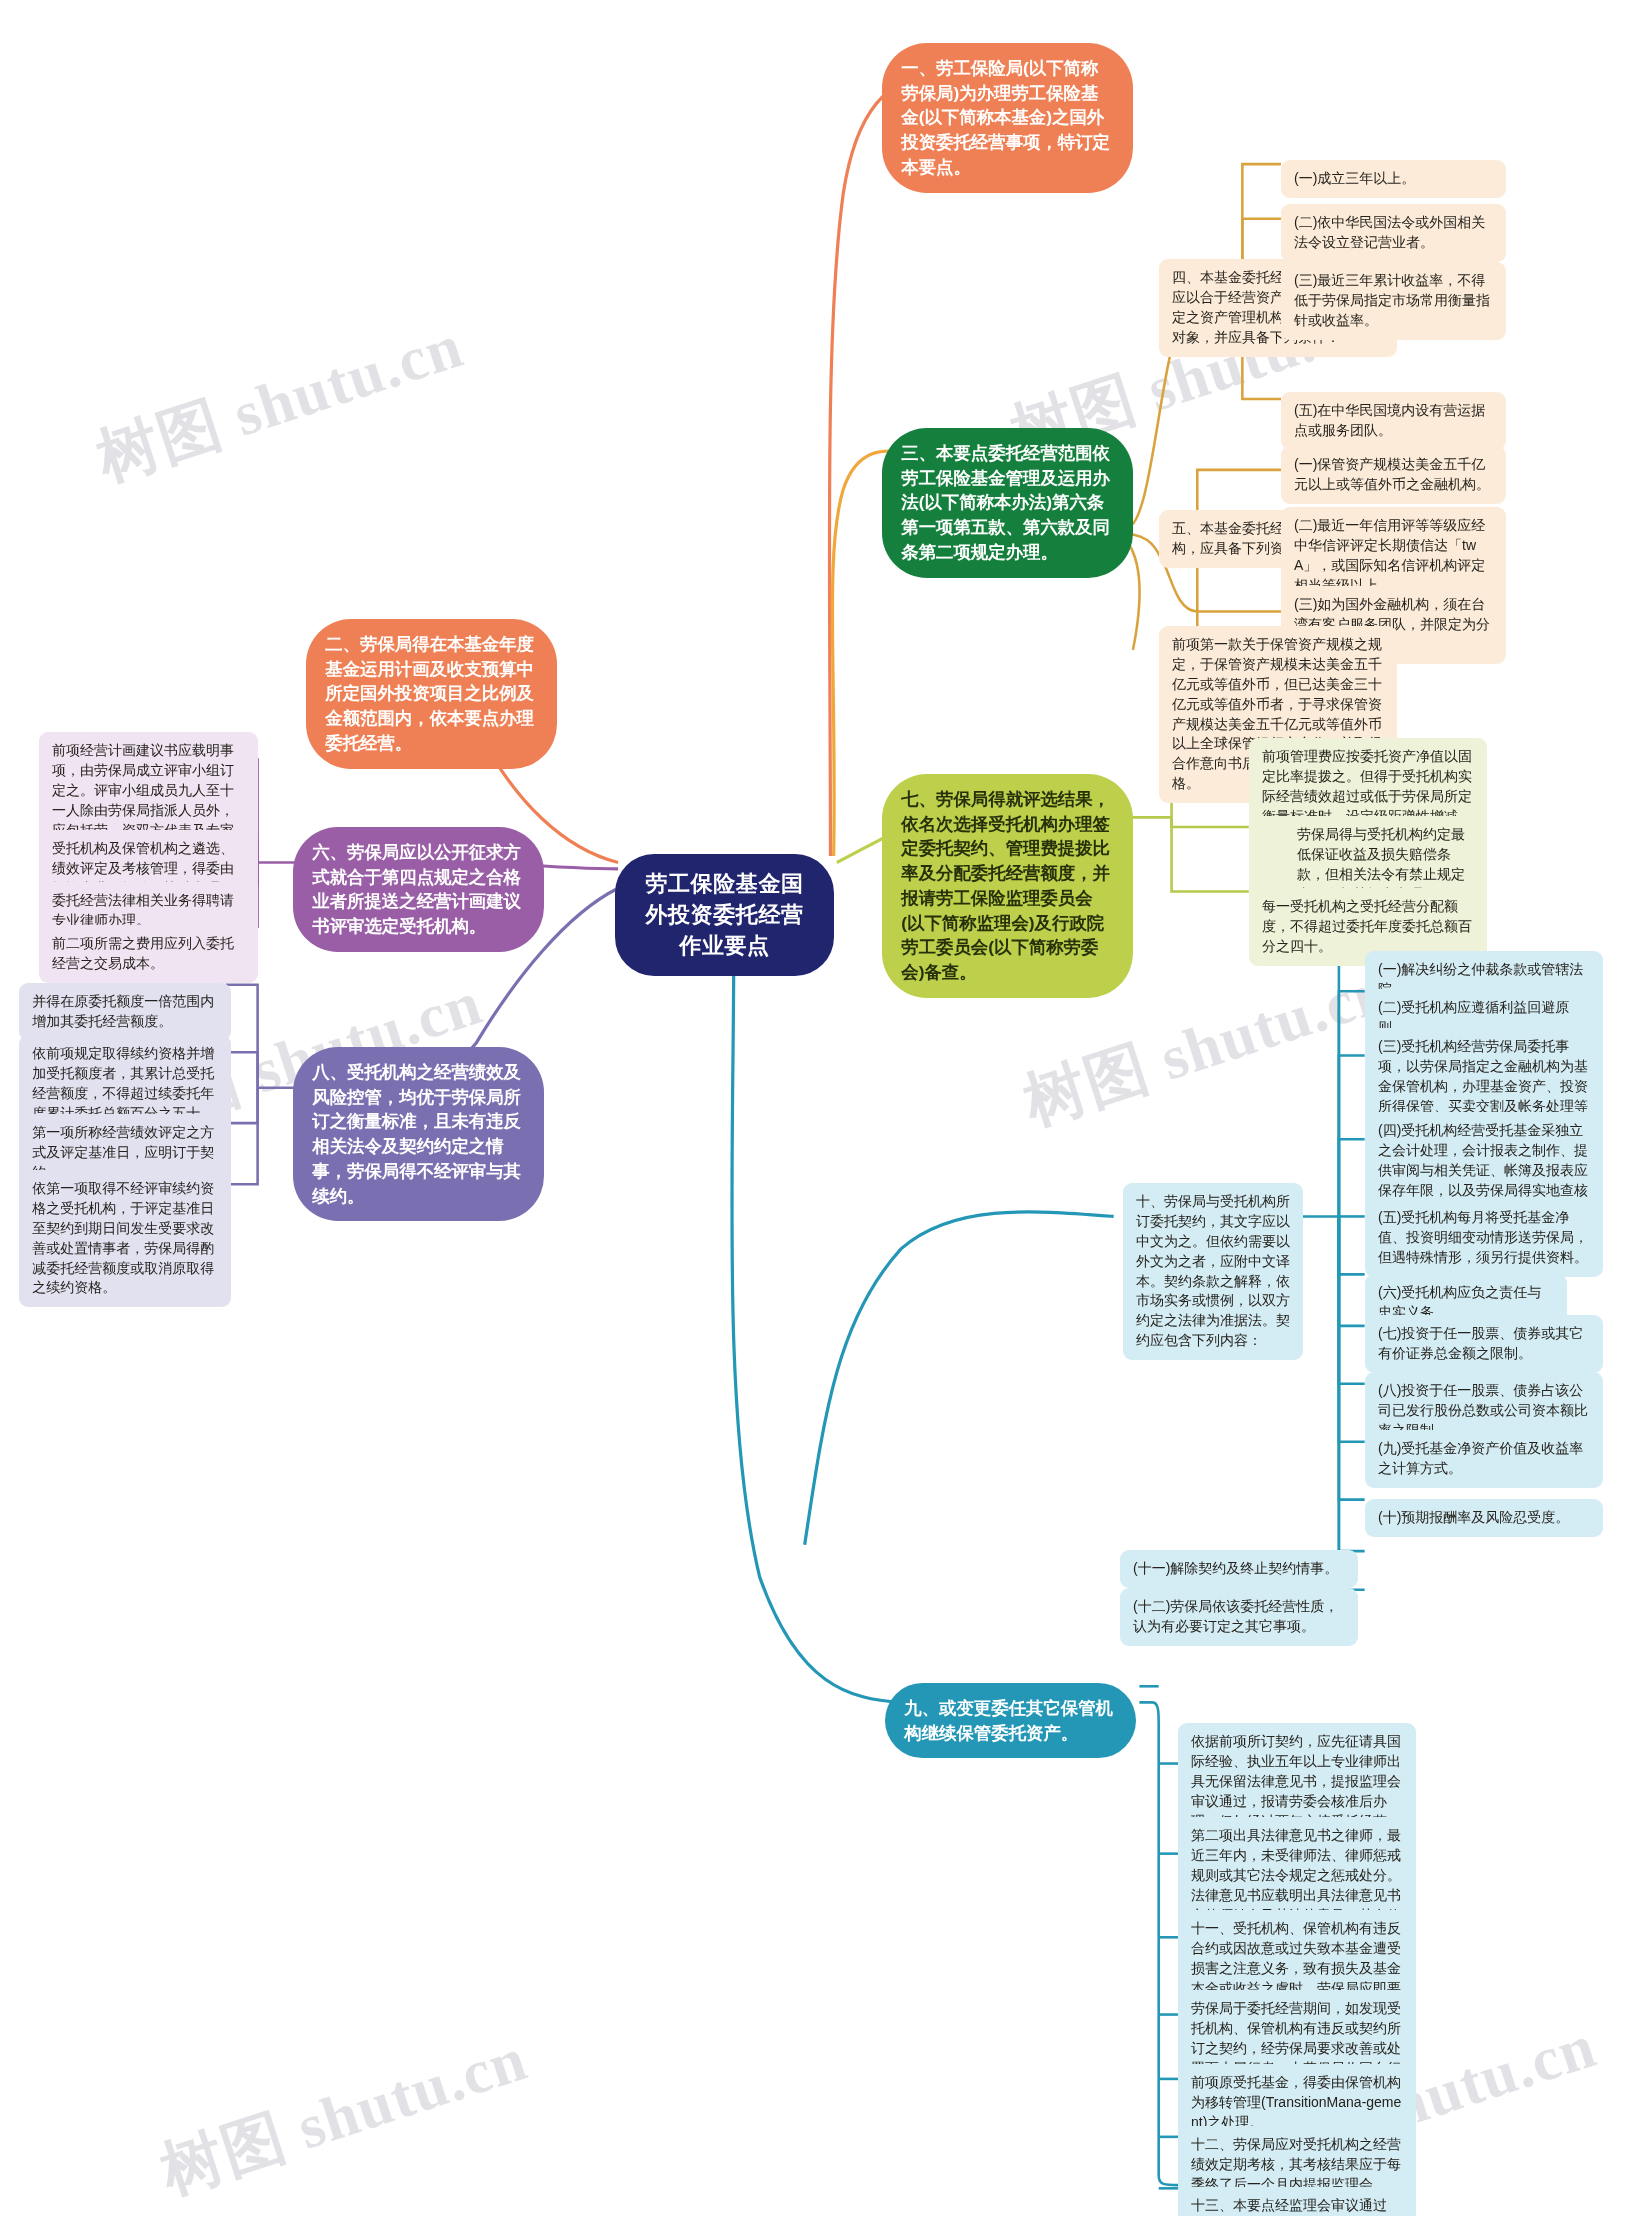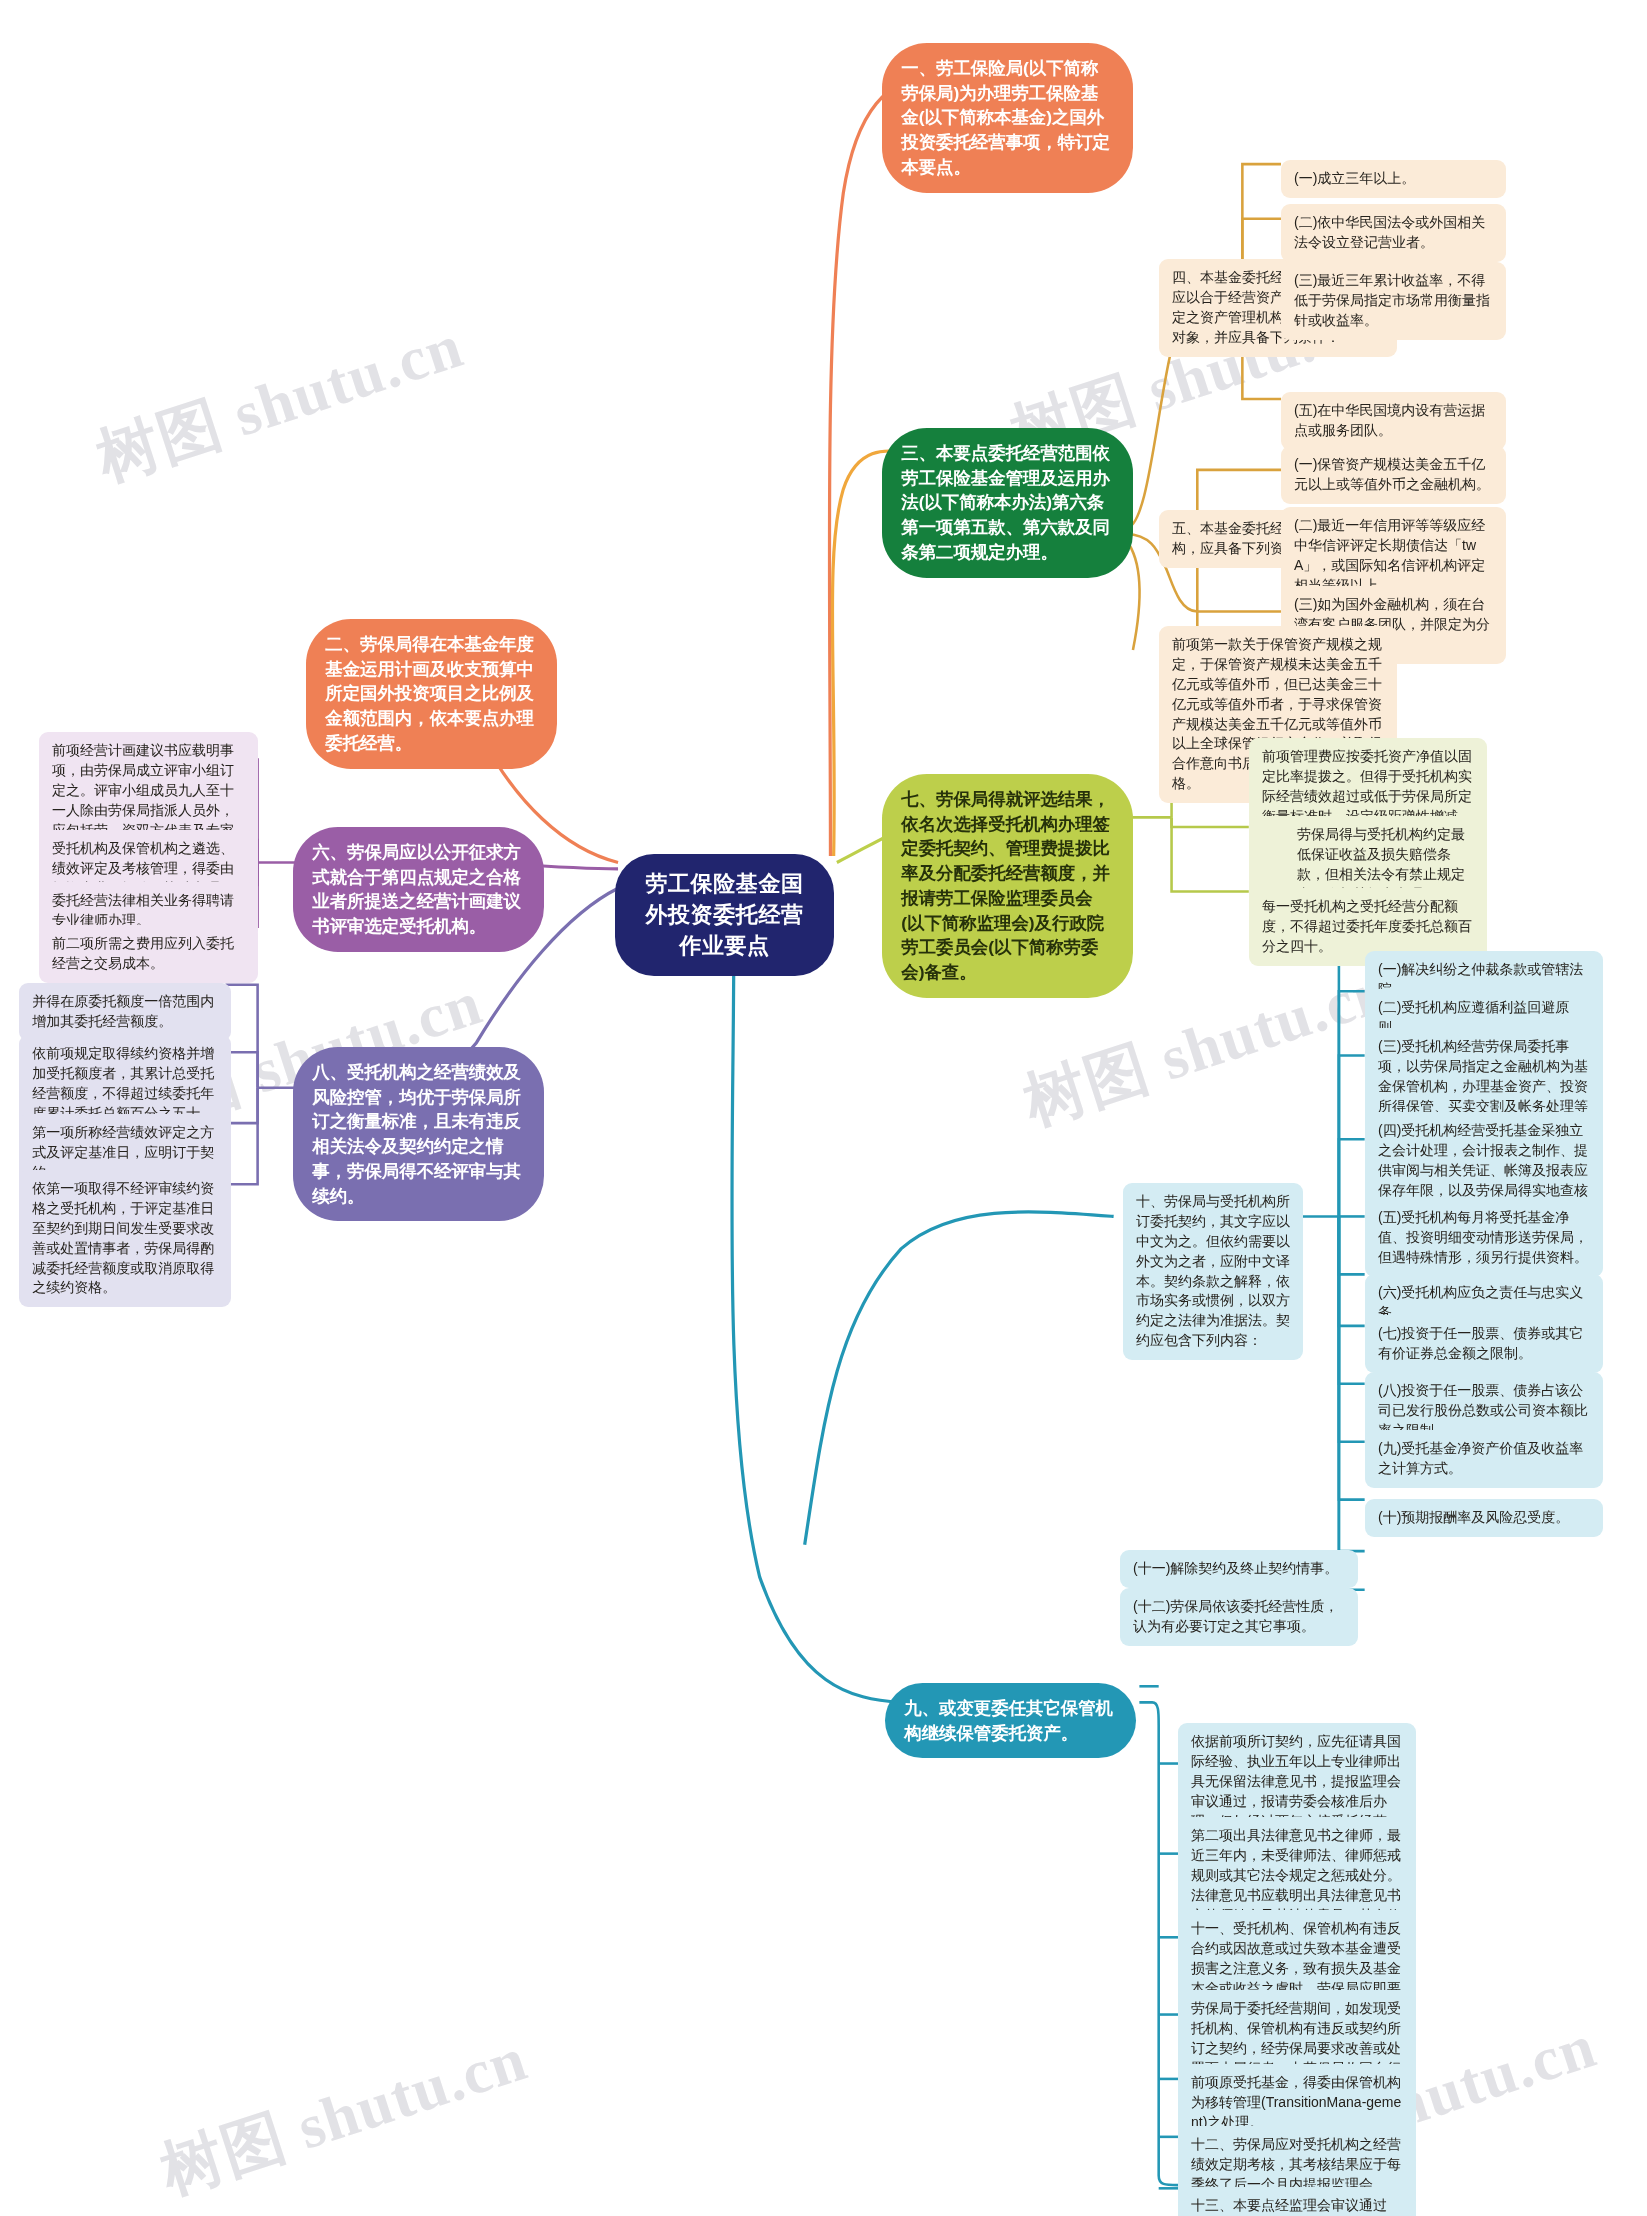--- a/index.html
+++ b/index.html
@@ -209,21 +209,21 @@
 
   <div class="node lvl1 teal" style="left:885px; top:1672px; width:251px;">九、或变更委任其它保管机构继续保管委托资产。</div>
 
   <div class="node lvl2 ice" style="left:1123px; top:1172px; width:180px;">十、劳保局与受托机构所订委托契约，其文字应以中文为之。但依约需要以外文为之者，应附中文译本。契约条款之解释，依市场实务或惯例，以双方约定之法律为准据法。契约应包含下列内容：</div>
 
   <div class="node lvl2 ice" style="left:1365px; top:940px; width:238px;">(一)解决纠纷之仲裁条款或管辖法院。</div>
   <div class="node lvl2 ice" style="left:1365px; top:978px; width:238px;">(二)受托机构应遵循利益回避原则。</div>
   <div class="node lvl2 ice" style="left:1365px; top:1017px; width:238px;">(三)受托机构经营劳保局委托事项，以劳保局指定之金融机构为基金保管机构，办理基金资产、投资所得保管、买卖交割及帐务处理等事宜。</div>
   <div class="node lvl2 ice" style="left:1365px; top:1101px; width:238px;">(四)受托机构经营受托基金采独立之会计处理，会计报表之制作、提供审阅与相关凭证、帐簿及报表应保存年限，以及劳保局得实地查核事项。</div>
   <div class="node lvl2 ice" style="left:1365px; top:1188px; width:238px;">(五)受托机构每月将受托基金净值、投资明细变动情形送劳保局，但遇特殊情形，须另行提供资料。</div>
-  <div class="node lvl2 ice" style="left:1365px; top:1263px; width:238px;">(六)受托机构应负之责任与忠实义务。</div>
+  <div class="node lvl2 ice" style="left:1365px; top:1263px; width:202px;">(六)受托机构应负之责任与忠实义务。</div>
   <div class="node lvl2 ice" style="left:1365px; top:1304px; width:238px;">(七)投资于任一股票、债券或其它有价证券总金额之限制。</div>
   <div class="node lvl2 ice" style="left:1365px; top:1361px; width:238px;">(八)投资于任一股票、债券占该公司已发行股份总数或公司资本额比率之限制。</div>
   <div class="node lvl2 ice" style="left:1365px; top:1419px; width:238px;">(九)受托基金净资产价值及收益率之计算方式。</div>
   <div class="node lvl2 ice" style="left:1365px; top:1488px; width:238px;">(十)预期报酬率及风险忍受度。</div>
   <div class="node lvl2 ice" style="left:1120px; top:1539px; width:238px;">(十一)解除契约及终止契约情事。</div>
   <div class="node lvl2 ice" style="left:1120px; top:1577px; width:238px;">(十二)劳保局依该委托经营性质，认为有必要订定之其它事项。</div>
 
   <div class="node lvl2 ice" style="left:1178px; top:1712px; width:238px;">依据前项所订契约，应先征请具国际经验、执业五年以上专业律师出具无保留法律意见书，提报监理会审议通过，报请劳委会核准后办理。但如经过两年之接受托经营，契约修正稿签约公告，得不再征请专业律师出具法律意见书。</div>
   <div class="node lvl2 ice" style="left:1178px; top:1806px; width:238px;">第二项出具法律意见书之律师，最近三年内，未受律师法、律师惩戒规则或其它法令规定之惩戒处分。法律意见书应载明出具法律意见书之律师姓名及其法律意见、其有修正建议者，应载明修改理由及其法律依据错误或修正意见等。</div>
   <div class="node lvl2 ice" style="left:1178px; top:1899px; width:238px;">十一、受托机构、保管机构有违反合约或因故意或过失致本基金遭受损害之注意义务，致有损失及基金本金或收益之虞时，劳保局应即要求改善或为必要之处置。</div>

